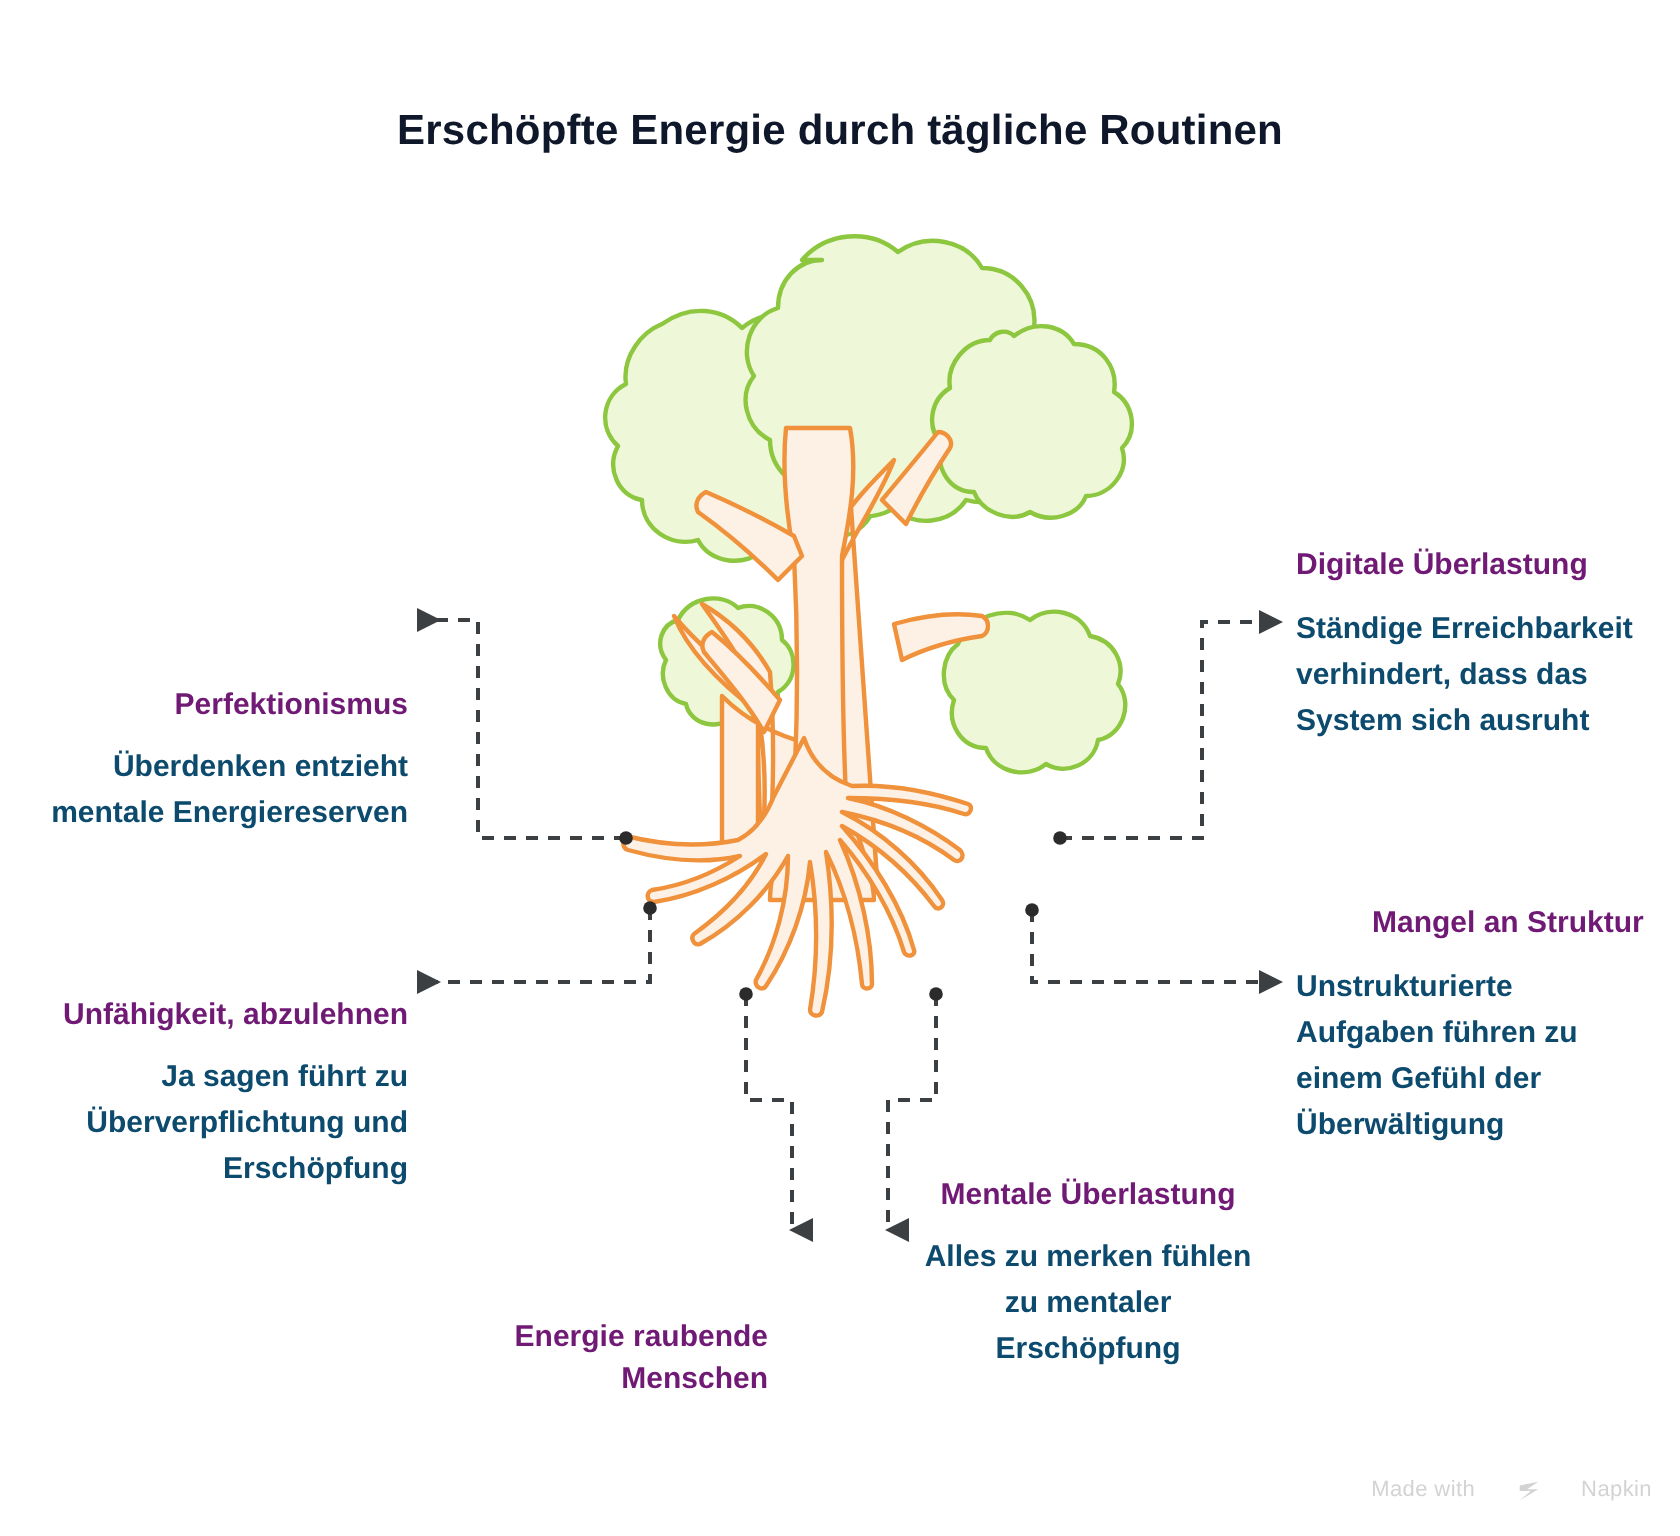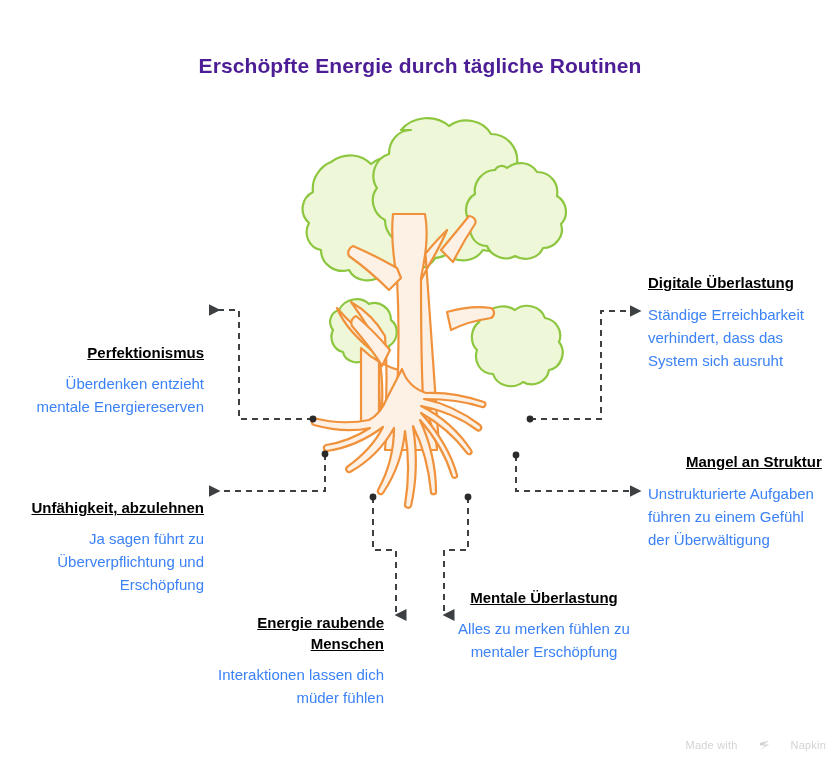--- a/index.html
+++ b/index.html
@@ -27,21 +27,21 @@
   
   .title {
     position: absolute;
     left: 0;
     top: 52px;
     width: 840px;
     text-align: center;
     font-size: 21px;
     font-weight: bold;
     letter-spacing: 0.1px;
-    color: #4c1d95;
+    color: #0f172a;
     line-height: 28px;
   }
 
   
   .tree-svg {
     position: absolute;
     left: 235px;
     top: 100px;
     width: 370px;
     height: 470px;
@@ -56,39 +56,38 @@
   }
 
   
   .node {
     position: absolute;
   }
   .node .node-title {
     font-size: 15px;
     font-weight: bold;
     line-height: 21px;
-    color: #000000;
-    text-decoration: underline;
+    color: #701a75;
   }
   .node .node-desc {
     font-size: 15px;
-    font-weight: normal;
+    font-weight: bold;
     line-height: 23px;
-    color: #3b82f6;
+    color: #0c4a6e;
     margin-top: 9px;
   }
   .node.align-right { text-align: right; margin-top: 44px; }
   .node.align-left  { text-align: left; }
 
   
   #node-perfektionismus { left: 20px;  top: 298px; width: 184px; }
   #node-unfaehigkeit    { left: 20px;  top: 453px; width: 184px; }
   #node-digitale        { left: 648px; top: 272px; width: 176px; }
   #node-struktur        { left: 648px; top: 451px; width: 176px; }
-  #node-menschen        { left: 196px; top: 568px; width: 188px; }
+  #node-menschen        { left: 196px; top: 614px; width: 188px; }
   #node-mentale         { left: 455px; top: 587px; width: 178px; text-align: center; }
 
   #node-struktur .node-title { line-height: 22px; margin-left: 38px; }
   #node-digitale .node-title { line-height: 22px; }
 
   
   .watermark {
     position: absolute;
     right: 14px;
     bottom: 17px;
@@ -332,21 +331,20 @@
     <div class="node-desc">Ständige Erreichbarkeit verhindert, dass das System sich ausruht</div>
   </div>
 
   <div class="node align-left" id="node-struktur">
     <div class="node-title">Mangel an Struktur</div>
     <div class="node-desc">Unstrukturierte Aufgaben führen zu einem Gefühl der Überwältigung</div>
   </div>
 
   <div class="node align-right" id="node-menschen">
     <div class="node-title">Energie raubende Menschen</div>
-    <div class="node-desc">Interaktionen lassen dich müder fühlen</div>
   </div>
 
   <div class="node align-left" id="node-mentale">
     <div class="node-title">Mentale Überlastung</div>
     <div class="node-desc">Alles zu merken fühlen zu mentaler Erschöpfung</div>
   </div>
 
   <div class="watermark">
     <span>Made with</span>
     <span class="wm-mark">

